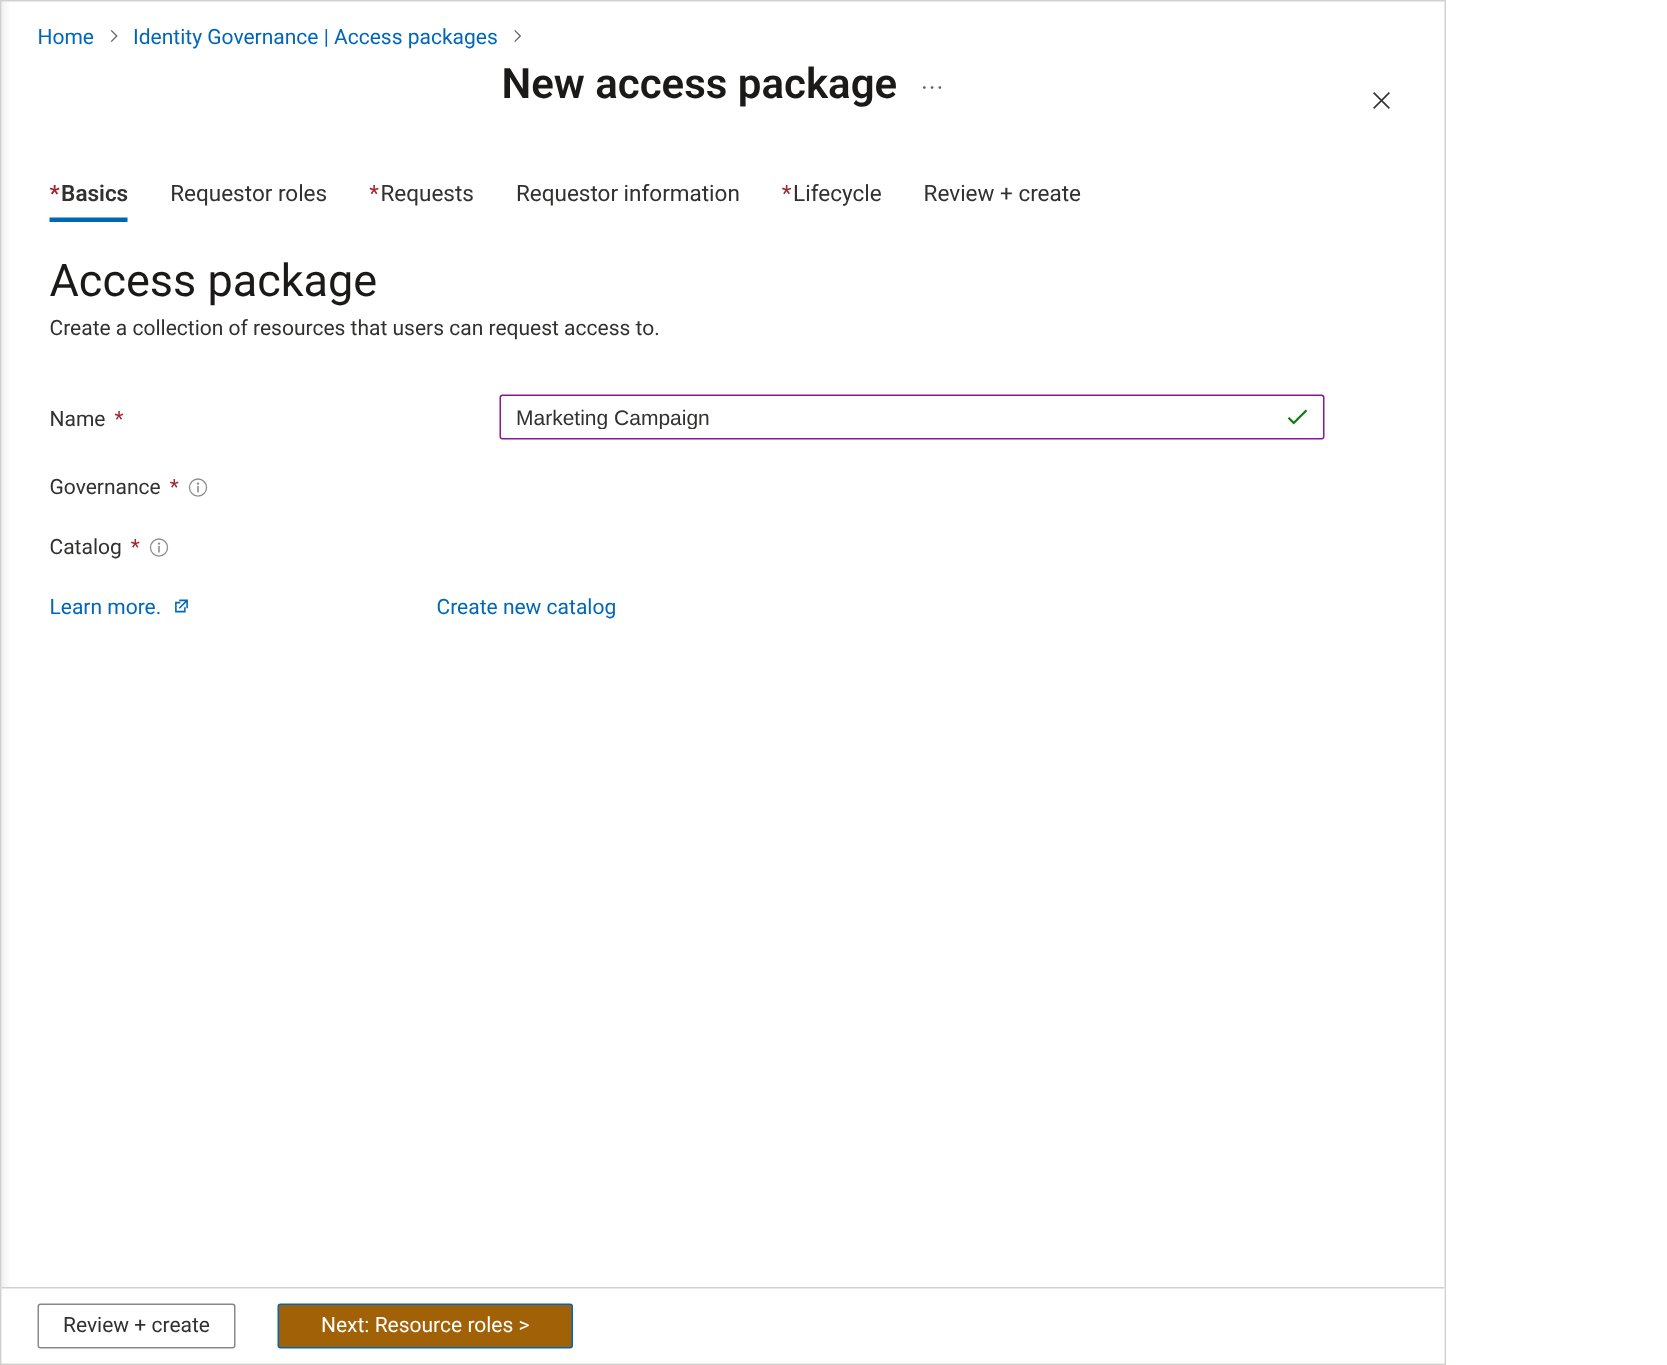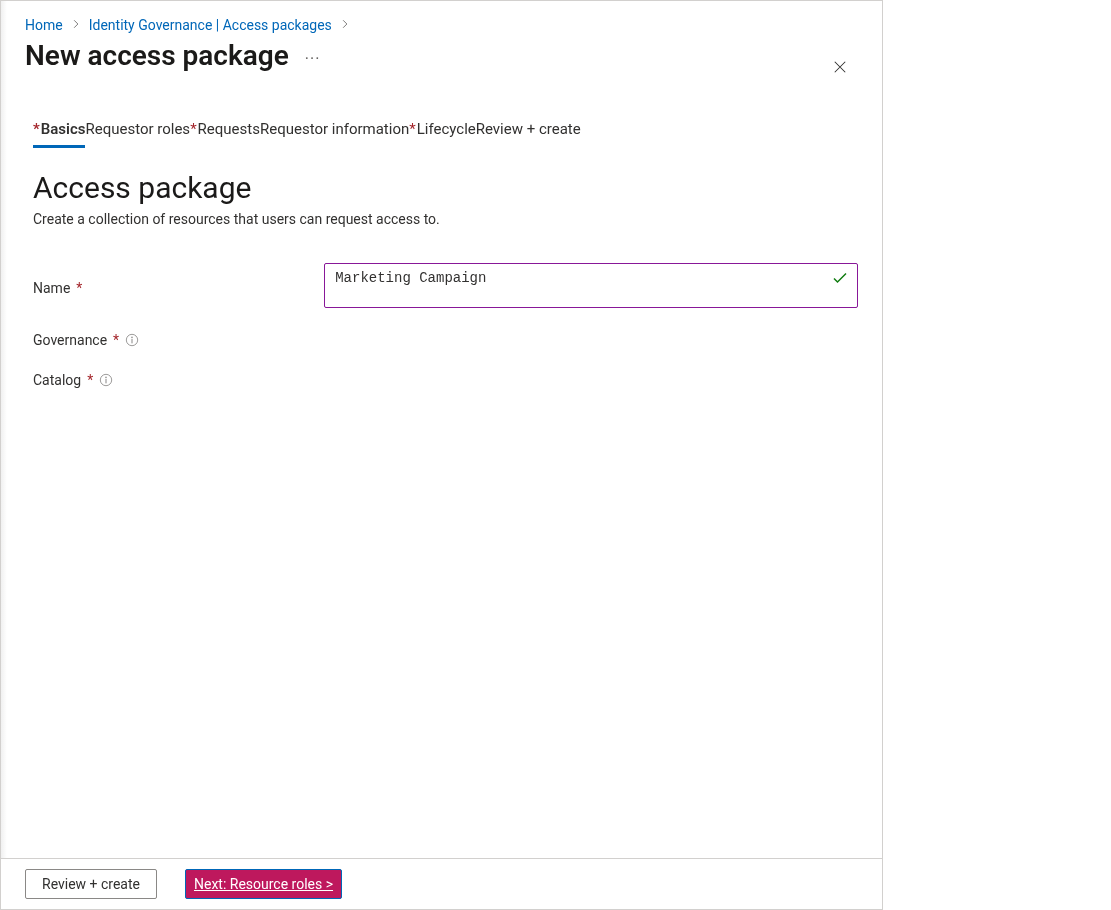--- a/index.html
+++ b/index.html
@@ -4,21 +4,21 @@
 <style>
   * { box-sizing: border-box; margin: 0; padding: 0; }
   body {
     font-family: "Segoe UI", -apple-system, BlinkMacSystemFont, Roboto, Helvetica, Arial, sans-serif;
     font-size: 14px;
     color: #323130;
     background: #fff;
   }
   .panel {
     position: relative;
-    width: 883px;
+    width: 964px;
     height: 910px;
     border: 1px solid #d2d0ce;
     background: #fff;
     overflow: hidden;
   }
   
   .panel::before {
     content: "";
     position: absolute;
     top: 0; left: 0;
@@ -42,20 +42,21 @@
     text-decoration: none;
   }
   .chev {
     color: #605e5c;
     font-size: 12px;
   }
   .title-row {
     display: flex;
     align-items: center;
     gap: 16px;
+    justify-content: center;
   }
   .page-title {
     font-size: 28px;
     font-weight: 600;
     color: #1b1a19;
   }
   .more-dots {
     color: #605e5c;
     font-size: 16px;
     letter-spacing: 1px;
@@ -68,20 +69,21 @@
     right: 28px;
     width: 28px;
     height: 28px;
     display: flex; align-items: center; justify-content: center;
     cursor: pointer;
     color: #323130;
   }
   .close-btn svg { width: 14px; height: 14px; }
   .tabs {
     display: flex;
+    gap: 28px;
     margin-top: 48px;
     padding-left: 8px;
   }
   .tab {
     position: relative;
     font-size: 15px;
     color: #323130;
     padding-bottom: 10px;
     cursor: pointer;
   }
@@ -135,23 +137,23 @@
   }
   .info-icon svg { width: 14px; height: 14px; opacity: 0.7; }
   .input-wrap {
     position: relative;
     width: 550px;
   }
   .text-input, .textarea-input, .select-input {
     width: 100%;
     border: 1px solid #881798;
     border-radius: 2px;
-    font-family: Liberation Mono, monospace;
-    font-size: 14px;
-    padding: 6px 32px 21px 10px;
+    font-family: Liberation Sans, sans-serif;
+    font-size: 14px;
+    padding: 6px 32px 6px 10px;
     background: #fff;
     color: #323130;
     outline: none;
   }
   .textarea-input {
     height: 196px;
     resize: none;
     padding-top: 7px;
   }
   .select-input {
@@ -209,25 +211,24 @@
     border-radius: 2px;
     padding: 6px 16px;
     cursor: pointer;
   }
   .btn-secondary {
     background: #fff;
     border: 1px solid #8a8886;
     color: #323130;
   }
   .btn-primary {
-    background: #be185d;
+    background: #a16207;
     border: 1px solid #0067b8;
     color: #fff;
-    padding: 6px 8px;
-    text-decoration: underline;
+    padding: 6px 28px;
   }
 </style>
 </head>
 <body>
 
 <div class="panel">
 
   <div class="content">
 
     <nav class="breadcrumb">
@@ -308,20 +309,30 @@
                 <circle cx="8" cy="8" r="6.5" fill="none" stroke="#605e5c" stroke-width="1"></circle>
                 <circle cx="8" cy="5" r="0.9" fill="#605e5c"></circle>
                 <rect x="7.4" y="6.8" width="1.2" height="5" fill="#605e5c"></rect>
               </svg>
           </span>
         </div>
       </div>
 
     </div>
 
+    <div class="links-row">
+      <a class="link" href="#">
+        <span>Learn more.</span>
+        <svg class="ext-icon" viewBox="0 0 16 16">
+            <path d="M6 3h7v7M13 3L6 10" fill="none" stroke="currentColor" stroke-width="1.4"></path>
+            <path d="M11 9v4H3V5h4" fill="none" stroke="currentColor" stroke-width="1.4"></path>
+          </svg>
+      </a>
+      <a class="link link-catalog" href="#">Create new catalog</a>
+    </div>
 
   </div>
 
   <div class="footer">
     <button class="btn btn-secondary">Review + create</button>
     <button class="btn btn-primary">Next: Resource roles &gt;</button>
   </div>
 
 </div>
 

